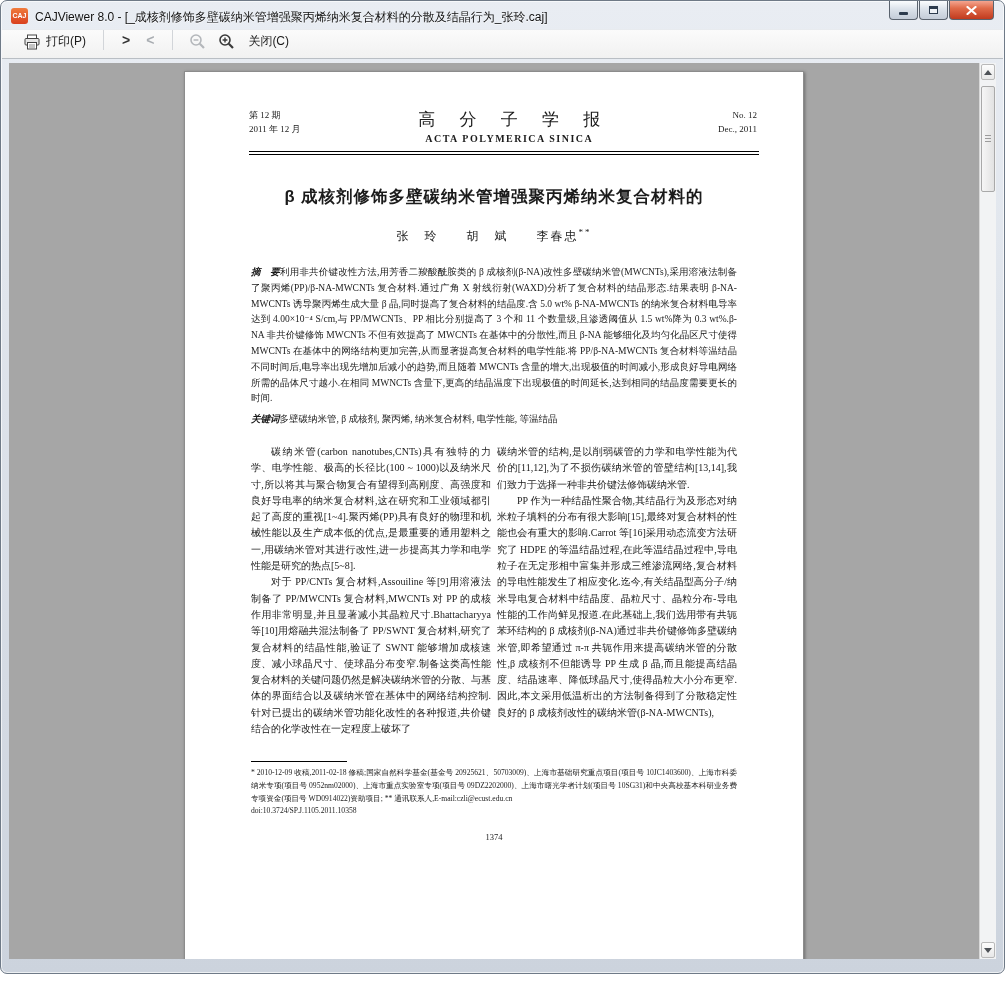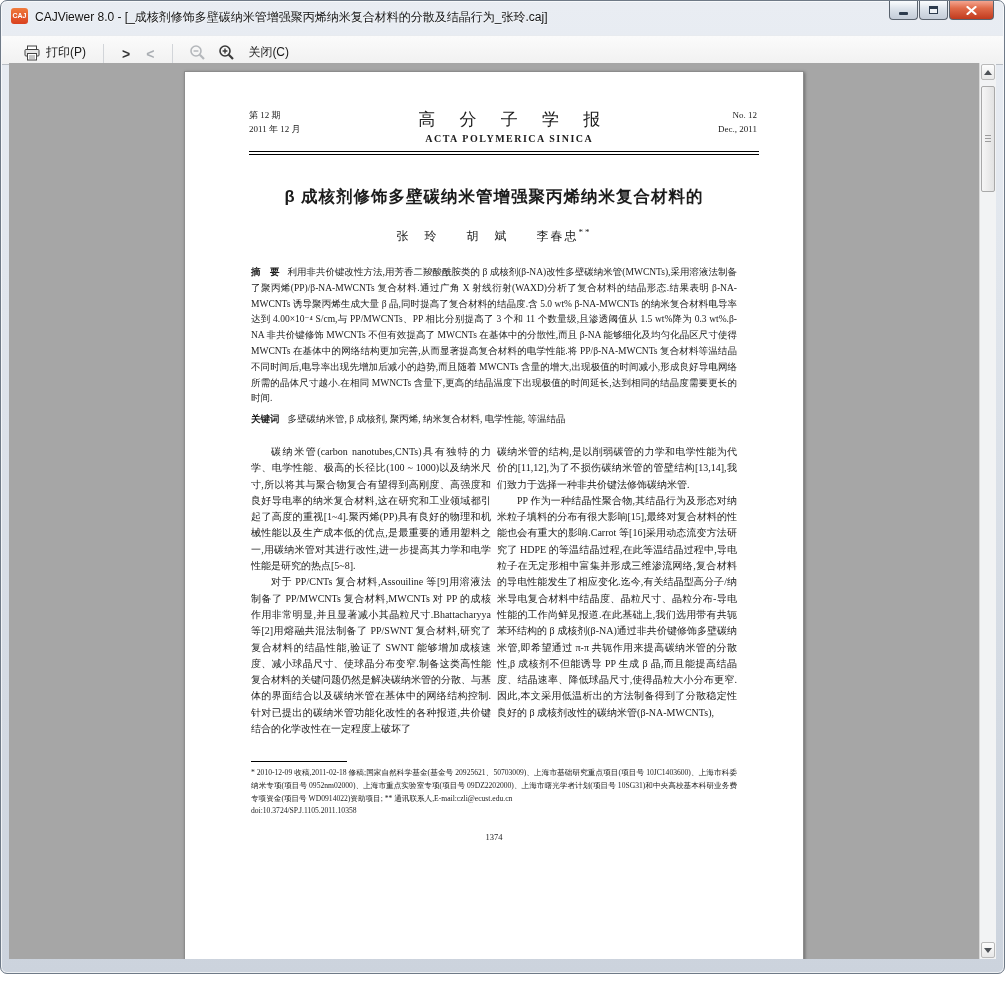--- a/index.html
+++ b/index.html
@@ -33,24 +33,24 @@
   }
   .win-btn.close {
     width:45px;
     background:linear-gradient(#f4a590,#e06b4a 40%,#c13a1e);
   }
   .glyph-min { width:9px; height:3px; background:#2c3b4d; border-radius:1px; margin-top:6px; }
   .glyph-max { width:9px; height:8px; border:1px solid #2c3b4d; border-top:3px solid #2c3b4d; background:#eef2f6; }
 
   
   .toolbar {
-    position:absolute; left:1px; top:34px; right:1px; height:30px;
+    position:absolute; left:1px; top:28px; right:1px; height:30px;
     background:linear-gradient(#fbfbfb,#f1f1f1);
     border-top:1px solid #e8ebef; border-bottom:1px solid #b9bec4;
-    display:flex; align-items:flex-end; padding-left:14px;
+    display:flex; align-items:flex-start; padding-left:14px;
   }
   .tb-btn { display:flex; align-items:center; gap:5px; padding:3px 7px; border-radius:3px; font-size:12px; color:#1a1a1a; cursor:default; }
   .tb-sep { width:1px; height:20px; background:#d2d5d9; margin:0 10px; }
   .tb-arrow { font-size:14px; font-weight:bold; padding:2px 8px; color:#333; }
   .tb-arrow.disabled { color:#a9adb2; }
   .tb-icon-btn { padding:3px 6px; }
   .dim { color:#b4b7bb; }
 
   
   .content { position:absolute; left:8px; right:8px; top:62px; bottom:14px; }
@@ -90,21 +90,21 @@
   .jh-name-en { font-size:10px; font-weight:bold; letter-spacing:1.5px; margin-top:2px; white-space:nowrap; }
   .double-rule { margin:7px 44px 0 64px; height:4px; border-top:1.5px solid #000; border-bottom:1px solid #000; }
 
   .paper-title { margin:28px 40px 0; text-align:center; font-family:"Liberation Sans",sans-serif;
     font-weight:bold; font-size:16.5px; line-height:27px; letter-spacing:1px; }
   .paper-title sup, .authors sup { font-size:9px; }
   .authors { margin-top:17px; text-align:center; font-size:12px; letter-spacing:2px; }
   .affil { margin-top:9px; text-align:center; font-size:8.5px; color:#222; }
 
   .abstract { margin:19px 66px 0; font-size:9.5px; line-height:15.8px; text-align:justify; }
-  .blabel { font-family:"Liberation Sans",sans-serif; font-weight:bold; margin-right:8px; }
+  .blabel { font-family:"Liberation Sans",sans-serif; font-weight:bold; margin-right:0;font-style:italic; }
   .keywords { margin:4px 66px 0; font-size:9.5px; line-height:15.8px; text-align:justify; }
 
   .cols { display:flex; gap:6px; margin:16px 66px 0; }
   .col { flex:1; font-size:10px; line-height:16.3px; text-align:justify; }
   .col p.indent { text-indent:2em; }
 
   .foot-rule { margin:24px 0 5px 66px; width:96px; border-top:1.5px solid #000; }
   .footnote { margin:0 66px; font-size:7.6px; line-height:12.6px; text-align:justify; color:#222; }
   .pageno { margin-top:14px; text-align:center; font-size:8.5px; }
 </style>
@@ -198,21 +198,21 @@
         <div class="abstract">
           <span class="blabel">摘　要</span><span>利用非共价键改性方法,用芳香二羧酸酰胺类的 β 成核剂(β-NA)改性多壁碳纳米管(MWCNTs),采用溶液法制备了聚丙烯(PP)/β-NA-MWCNTs 复合材料.通过广角 X 射线衍射(WAXD)分析了复合材料的结晶形态.结果表明 β-NA-MWCNTs 诱导聚丙烯生成大量 β 晶,同时提高了复合材料的结晶度.含 5.0 wt% β-NA-MWCNTs 的纳米复合材料电导率达到 4.00×10⁻⁴ S/cm,与 PP/MWCNTs、PP 相比分别提高了 3 个和 11 个数量级,且渗透阈值从 1.5 wt%降为 0.3 wt%.β-NA 非共价键修饰 MWCNTs 不但有效提高了 MWCNTs 在基体中的分散性,而且 β-NA 能够细化及均匀化晶区尺寸使得 MWCNTs 在基体中的网络结构更加完善,从而显著提高复合材料的电学性能.将 PP/β-NA-MWCNTs 复合材料等温结晶不同时间后,电导率出现先增加后减小的趋势,而且随着 MWCNTs 含量的增大,出现极值的时间减小,形成良好导电网络所需的晶体尺寸越小.在相同 MWNCTs 含量下,更高的结晶温度下出现极值的时间延长,达到相同的结晶度需要更长的时间.</span>
         </div>
         <div class="keywords">
           <span class="blabel">关键词</span><span>多壁碳纳米管, β 成核剂, 聚丙烯, 纳米复合材料, 电学性能, 等温结晶</span>
         </div>
 
         <div class="cols">
           <div class="col">
             <p class="indent">碳纳米管(carbon nanotubes,CNTs)具有独特的力学、电学性能、极高的长径比(100 ~ 1000)以及纳米尺寸,所以将其与聚合物复合有望得到高刚度、高强度和良好导电率的纳米复合材料,这在研究和工业领域都引起了高度的重视[1~4].聚丙烯(PP)具有良好的物理和机械性能以及生产成本低的优点,是最重要的通用塑料之一,用碳纳米管对其进行改性,进一步提高其力学和电学性能是研究的热点[5~8].</p>
-            <p class="indent">对于 PP/CNTs 复合材料,Assouiline 等[9]用溶液法制备了 PP/MWCNTs 复合材料,MWCNTs 对 PP 的成核作用非常明显,并且显著减小其晶粒尺寸.Bhattacharyya 等[2]用熔融共混法制备了 PP/SWNT 复合材料,研究了复合材料的结晶性能,验证了 SWNT 能够增加成核速度、减小球晶尺寸、使球晶分布变窄.制备这类高性能复合材料的关键问题仍然是解决碳纳米管的分散、与基体的界面结合以及碳纳米管在基体中的网络结构控制.针对已提出的碳纳米管功能化改性的各种报道,共价键结合的化学改性在一定程度上破坏了</p>
+            <p class="indent">对于 PP/CNTs 复合材料,Assouiline 等[9]用溶液法制备了 PP/MWCNTs 复合材料,MWCNTs 对 PP 的成核作用非常明显,并且显著减小其晶粒尺寸.Bhattacharyya 等[10]用熔融共混法制备了 PP/SWNT 复合材料,研究了复合材料的结晶性能,验证了 SWNT 能够增加成核速度、减小球晶尺寸、使球晶分布变窄.制备这类高性能复合材料的关键问题仍然是解决碳纳米管的分散、与基体的界面结合以及碳纳米管在基体中的网络结构控制.针对已提出的碳纳米管功能化改性的各种报道,共价键结合的化学改性在一定程度上破坏了</p>
           </div>
           <div class="col">
             <p>碳纳米管的结构,是以削弱碳管的力学和电学性能为代价的[11,12],为了不损伤碳纳米管的管壁结构[13,14],我们致力于选择一种非共价键法修饰碳纳米管.</p>
             <p class="indent">PP 作为一种结晶性聚合物,其结晶行为及形态对纳米粒子填料的分布有很大影响[15],最终对复合材料的性能也会有重大的影响.Carrot 等[16]采用动态流变方法研究了 HDPE 的等温结晶过程,在此等温结晶过程中,导电粒子在无定形相中富集并形成三维渗流网络,复合材料的导电性能发生了相应变化.迄今,有关结晶型高分子/纳米导电复合材料中结晶度、晶粒尺寸、晶粒分布-导电性能的工作尚鲜见报道.在此基础上,我们选用带有共轭苯环结构的 β 成核剂(β-NA)通过非共价键修饰多壁碳纳米管,即希望通过 π-π 共轭作用来提高碳纳米管的分散性,β 成核剂不但能诱导 PP 生成 β 晶,而且能提高结晶度、结晶速率、降低球晶尺寸,使得晶粒大小分布更窄.因此,本文采用低温析出的方法制备得到了分散稳定性良好的 β 成核剂改性的碳纳米管(β-NA-MWCNTs),</p>
           </div>
         </div>
 
         <div class="foot-rule"></div>
         <div class="footnote">
           <div>* 2010-12-09 收稿,2011-02-18 修稿;国家自然科学基金(基金号 20925621、50703009)、上海市基础研究重点项目(项目号 10JC1403600)、上海市科委纳米专项(项目号 0952nm02000)、上海市重点实验室专项(项目号 09DZ2202000)、上海市曙光学者计划(项目号 10SG31)和中央高校基本科研业务费专项资金(项目号 WD0914022)资助项目;  ** 通讯联系人,E-mail:czli@ecust.edu.cn</div>

